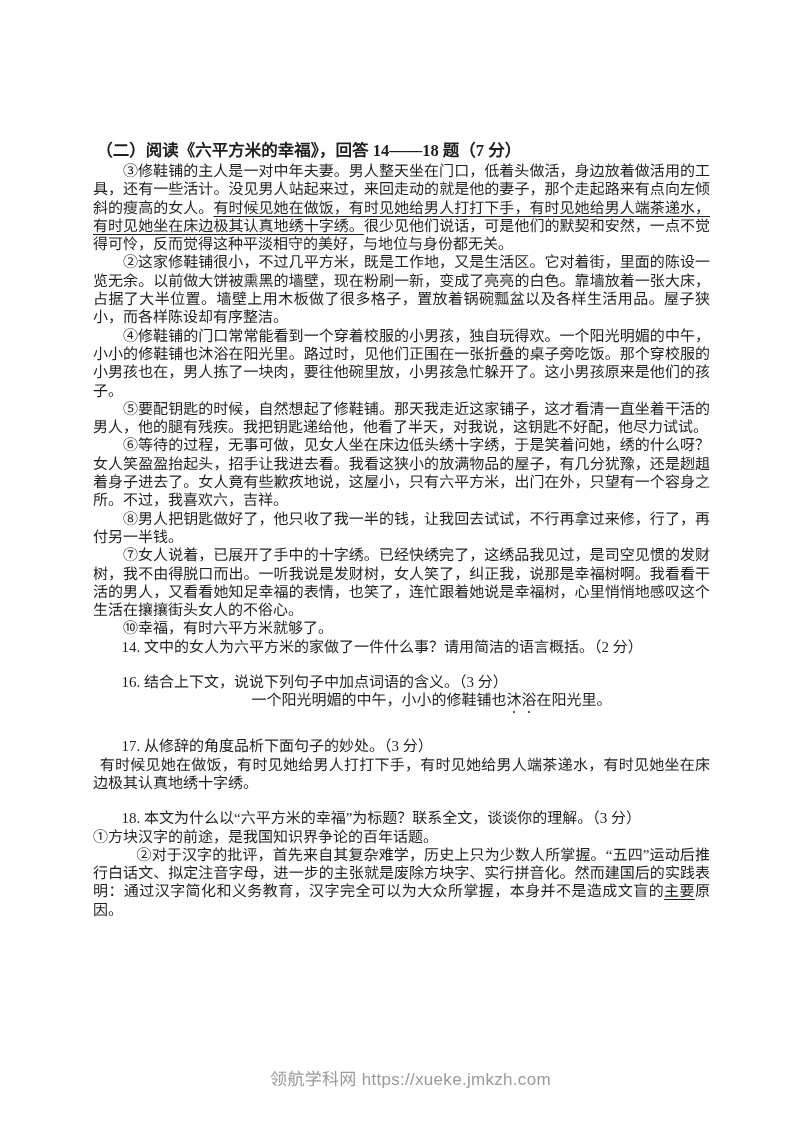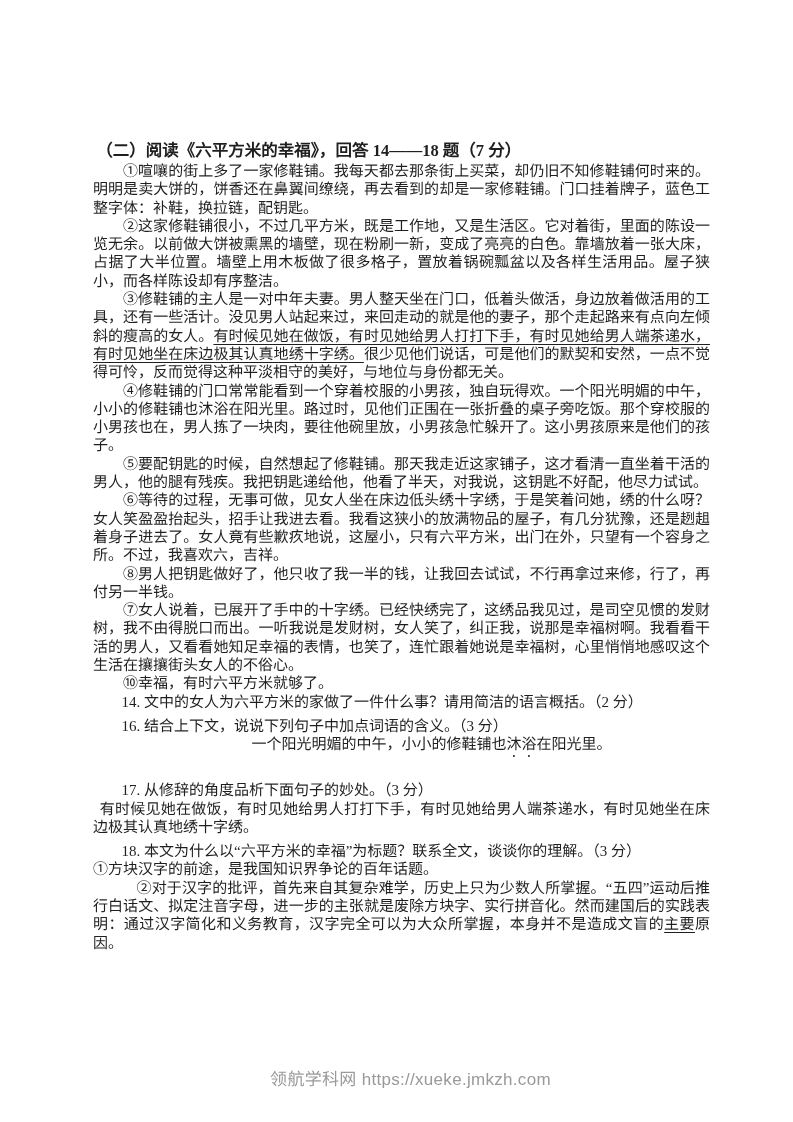--- a/index.html
+++ b/index.html
@@ -39,21 +39,21 @@
     text-indent: 4em;
     text-align: center;
   }
   .quote-flow {
     margin: 0;
     text-indent: 0.45em;
     text-align: justify;
   }
   .no-indent { text-indent: 0; }
   .indent-29 { text-indent: 2.9em; }
-  .gap-lg { margin-top: 6px; }
+  .gap-lg { margin-top: 17px; }
   .gap-xl { margin-top: 20px; }
   .u-line {
     text-decoration: underline;
     text-underline-offset: 3px;
   }
   .em-dot {
     -webkit-text-emphasis: filled dot #1f1f1f;
     -webkit-text-emphasis-position: under right;
     text-emphasis: filled dot #1f1f1f;
     text-emphasis-position: under right;
@@ -72,23 +72,22 @@
     margin-left: 28px;
   }
 </style>
 </head>
 <body>
 
 <div class="page">
 
   <div class="heading">（二）阅读《六平方米的幸福》，回答 14——18 题（7 分）</div>
 
-  <p class="para"><span>①喧嚷的街上多了一家修鞋铺。我每天都去那条街上买菜，却仍旧不知修鞋铺何时来的。明明是卖大饼的，饼香还在鼻翼间缭绕，再去看到的却是一家修鞋铺。门口挂着牌子，蓝色工整字体：补鞋，换拉链，配钥匙。</span></p>
+  <p class="para"><span>③修鞋铺的主人是一对中年夫妻。男人整天坐在门口，低着头做活，身边放着做活用的工具，还有一些活计。没见男人站起来过，来回走动的就是他的妻子，那个走起路来有点向左倾斜的瘦高的女人。</span><span class="u-line">有时候见她在做饭，有时见她给男人打打下手，有时见她给男人端茶递水，有时见她坐在床边极其认真地绣十字绣。</span><span>很少见他们说话，可是他们的默契和安然，一点不觉得可怜，反而觉得这种平淡相守的美好，与地位与身份都无关。</span></p>
   <p class="para"><span>②这家修鞋铺很小，不过几平方米，既是工作地，又是生活区。它对着街，里面的陈设一览无余。以前做大饼被熏黑的墙壁，现在粉刷一新，变成了亮亮的白色。靠墙放着一张大床，占据了大半位置。墙壁上用木板做了很多格子，置放着锅碗瓢盆以及各样生活用品。屋子狭小，而各样陈设却有序整洁。</span></p>
-  <p class="para"><span>③修鞋铺的主人是一对中年夫妻。男人整天坐在门口，低着头做活，身边放着做活用的工具，还有一些活计。没见男人站起来过，来回走动的就是他的妻子，那个走起路来有点向左倾斜的瘦高的女人。</span><span class="u-line">有时候见她在做饭，有时见她给男人打打下手，有时见她给男人端茶递水，有时见她坐在床边极其认真地绣十字绣。</span><span>很少见他们说话，可是他们的默契和安然，一点不觉得可怜，反而觉得这种平淡相守的美好，与地位与身份都无关。</span></p>
   <p class="para"><span>④修鞋铺的门口常常能看到一个穿着校服的小男孩，独自玩得欢。一个阳光明媚的中午，小小的修鞋铺也沐浴在阳光里。路过时，见他们正围在一张折叠的桌子旁吃饭。那个穿校服的小男孩也在，男人拣了一块肉，要往他碗里放，小男孩急忙躲开了。这小男孩原来是他们的孩子。</span></p>
   <p class="para"><span>⑤要配钥匙的时候，自然想起了修鞋铺。那天我走近这家铺子，这才看清一直坐着干活的男人，他的腿有残疾。我把钥匙递给他，他看了半天，对我说，这钥匙不好配，他尽力试试。</span></p>
   <p class="para"><span>⑥等待的过程，无事可做，见女人坐在床边低头绣十字绣，于是笑着问她，绣的什么呀？女人笑盈盈抬起头，招手让我进去看。我看这狭小的放满物品的屋子，有几分犹豫，还是趔趄着身子进去了。女人竟有些歉疚地说，这屋小，只有六平方米，出门在外，只望有一个容身之所。不过，我喜欢六，吉祥。</span></p>
   <p class="para"><span>⑧男人把钥匙做好了，他只收了我一半的钱，让我回去试试，不行再拿过来修，行了，再付另一半钱。</span></p>
   <p class="para"><span>⑦女人说着，已展开了手中的十字绣。已经快绣完了，这绣品我见过，是司空见惯的发财树，我不由得脱口而出。一听我说是发财树，女人笑了，纠正我，说那是幸福树啊。我看看干活的男人，又看看她知足幸福的表情，也笑了，连忙跟着她说是幸福树，心里悄悄地感叹这个生活在攘攘街头女人的不俗心。</span></p>
   <p class="para"><span>⑩幸福，有时六平方米就够了。</span></p>
 
   <p class="question">14. 文中的女人为六平方米的家做了一件什么事？请用简洁的语言概括。（2 分）</p>
 
   <p class="question gap-lg">16. 结合上下文，说说下列句子中加点词语的含义。（3 分）</p>

